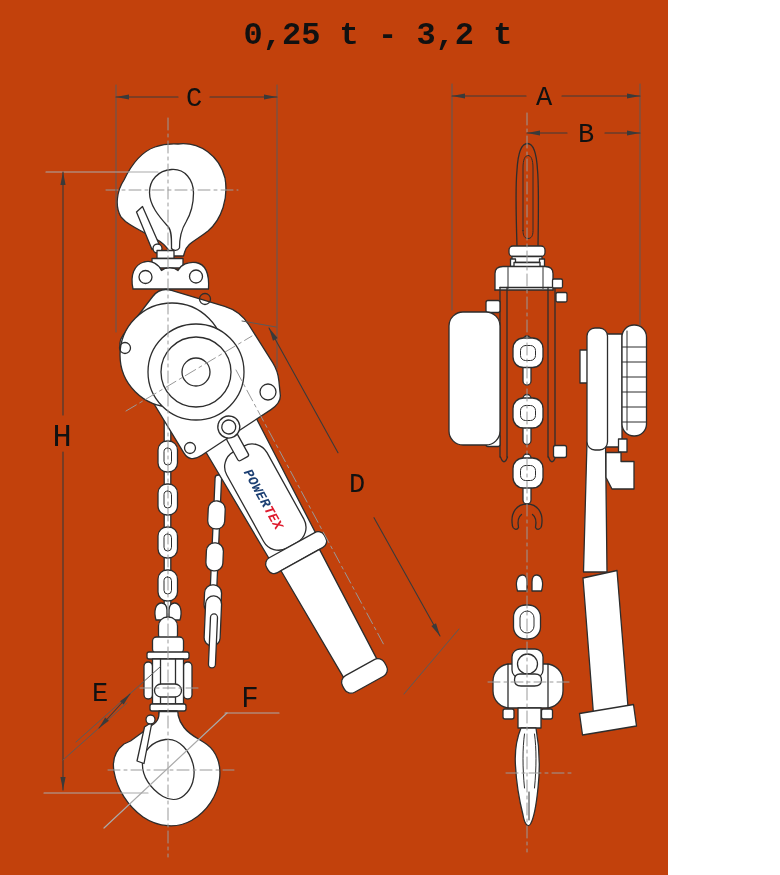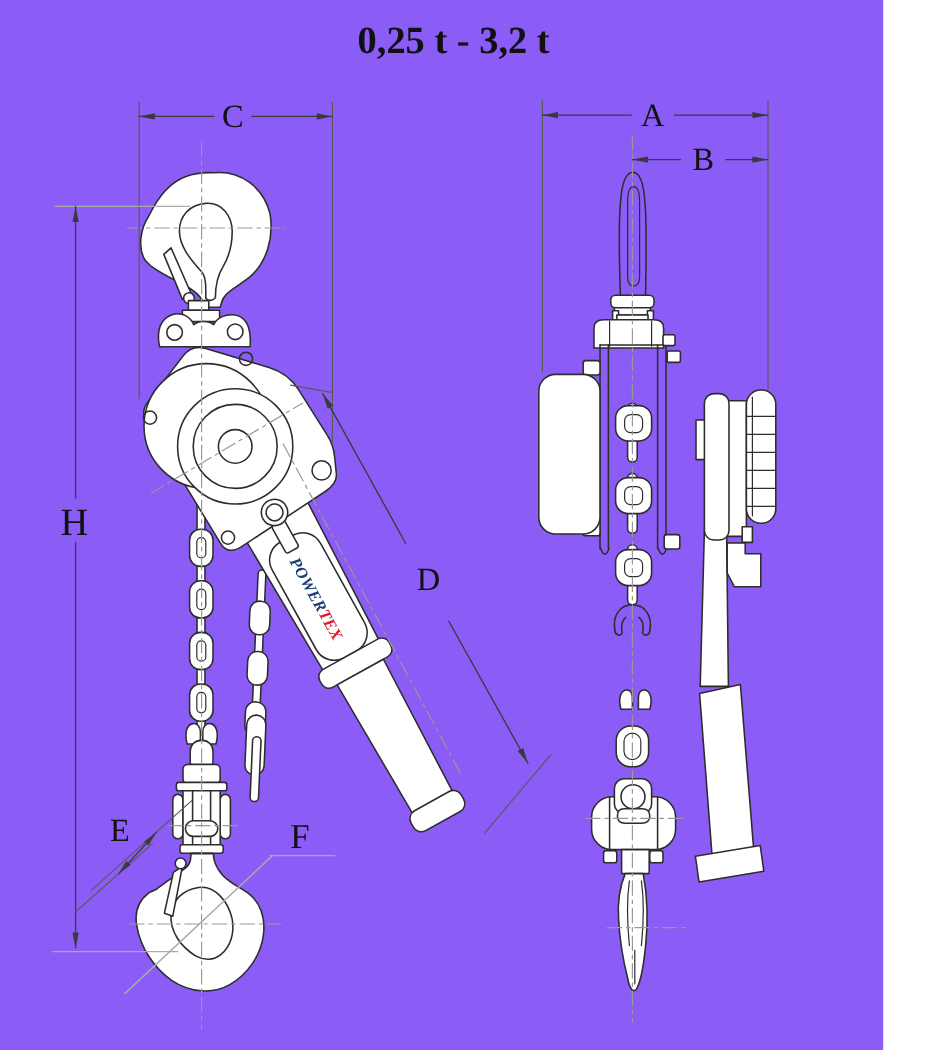--- a/index.html
+++ b/index.html
@@ -1,17 +1,17 @@
 <!DOCTYPE html>
 <html><head>
 <meta charset="utf-8">
 <style>
   html,body{margin:0;padding:0;background:#fff;}
-  .wrap{position:relative;width:736px;height:875px;background:#8b5cf6;overflow:hidden;
-        font-family:Liberation Serif, serif;}
+  .wrap{position:relative;width:668px;height:875px;background:#c2410c;overflow:hidden;
+        font-family:Liberation Mono, monospace;}
   svg{position:absolute;left:0;top:0;}
   svg path,svg rect,svg circle,svg ellipse,svg line,svg polyline{
       fill:none;stroke:#2d2d2d;stroke-width:1.3;stroke-linejoin:round;stroke-linecap:round;}
   svg .w{fill:#ffffff;}
   svg .thin{stroke-width:1;}
   svg .dl{stroke:#3a3a3a;stroke-width:1.1;}
   svg .ext{stroke:#5a5a5a;stroke-width:1;}
   svg .gl{stroke:#aaaaaa;stroke-width:1.2;}
   svg .cl{stroke:#999999;stroke-width:1;stroke-dasharray:12 4 3 4;}
   svg .arr{fill:#3a3a3a;stroke:none;}

